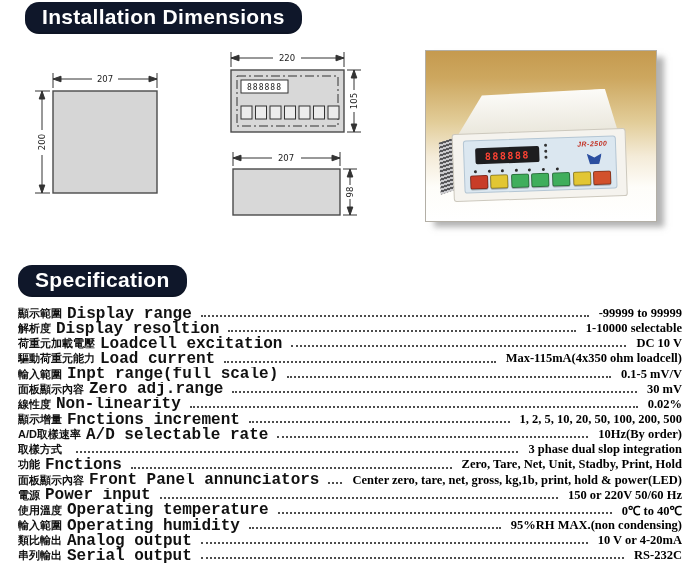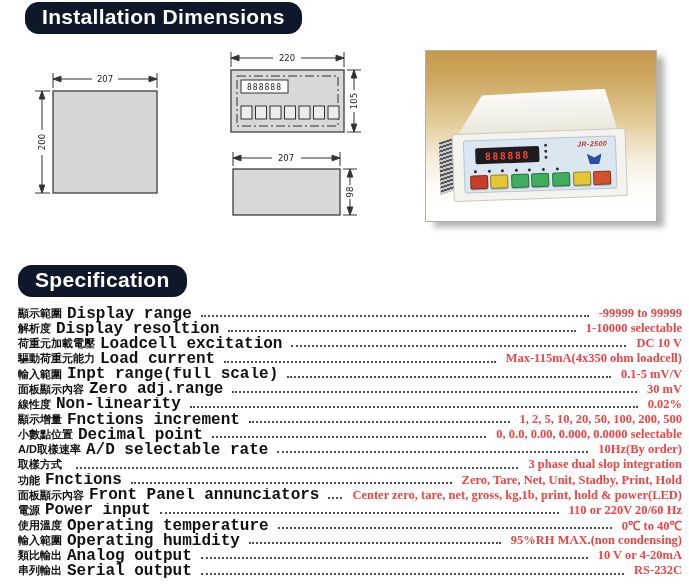--- a/index.html
+++ b/index.html
@@ -52,21 +52,21 @@
            box-shadow:0 1px 0 rgba(0,0,0,.25);}
 
   
   .spec{position:absolute;left:18px;top:306px;width:664px;}
   .spec-row{display:flex;align-items:center;height:15.15px;white-space:nowrap;overflow:hidden;}
   .spec-zh{font-size:11px;font-weight:bold;color:#111;margin-right:5px;
            font-family:"Liberation Sans",sans-serif;}
   .spec-en{font-family:Liberation Mono, monospace;font-weight:bold;font-size:16px;color:#111;}
   .spec-leader{flex:1;min-width:12px;align-self:flex-end;margin:0 10px 4px 9px;height:0;
                border-bottom:2px dotted #4d4d4d;}
-  .spec-val{font-family:"Liberation Serif",serif;font-weight:bold;font-size:12.5px;color:#ef4444;
+  .spec-val{font-family:"Liberation Serif",serif;font-weight:bold;font-size:12.5px;color:#000000;
             text-align:right;}
 </style>
 </head>
 <body>
 
 <div class="page">
 
   <div class="badge badge-install">
     <span>Installation Dimensions</span>
   </div>
@@ -233,26 +233,20 @@
       <span class="spec-val">0.02%</span>
     </div>
 
     <div class="spec-row">
       <span class="spec-zh">顯示增量</span>
       <span class="spec-en">Fnctions increment</span>
       <span class="spec-leader"></span>
       <span class="spec-val">1, 2, 5, 10, 20, 50, 100, 200, 500</span>
     </div>
 
-    <div class="spec-row">
-      <span class="spec-zh">小數點位置</span>
-      <span class="spec-en">Decimal point</span>
-      <span class="spec-leader"></span>
-      <span class="spec-val">0, 0.0, 0.00, 0.000, 0.0000 selectable</span>
-    </div>
 
     <div class="spec-row">
       <span class="spec-zh">A/D取樣速率</span>
       <span class="spec-en">A/D selectable rate</span>
       <span class="spec-leader"></span>
       <span class="spec-val">10Hz(By order)</span>
     </div>
 
     <div class="spec-row">
       <span class="spec-zh">取樣方式</span>
@@ -271,21 +265,21 @@
       <span class="spec-zh">面板顯示內容</span>
       <span class="spec-en">Front Panel annunciators</span>
       <span class="spec-leader"></span>
       <span class="spec-val">Center zero, tare, net, gross, kg,1b, print, hold &amp; power(LED)</span>
     </div>
 
     <div class="spec-row">
       <span class="spec-zh">電源</span>
       <span class="spec-en">Power input</span>
       <span class="spec-leader"></span>
-      <span class="spec-val">110 or 220V 20/60 Hz</span>
+      <span class="spec-val">150 or 220V 50/60 Hz</span>
     </div>
 
     <div class="spec-row">
       <span class="spec-zh">使用溫度</span>
       <span class="spec-en">Operating temperature</span>
       <span class="spec-leader"></span>
       <span class="spec-val">0℃ to 40℃</span>
     </div>
 
     <div class="spec-row">

